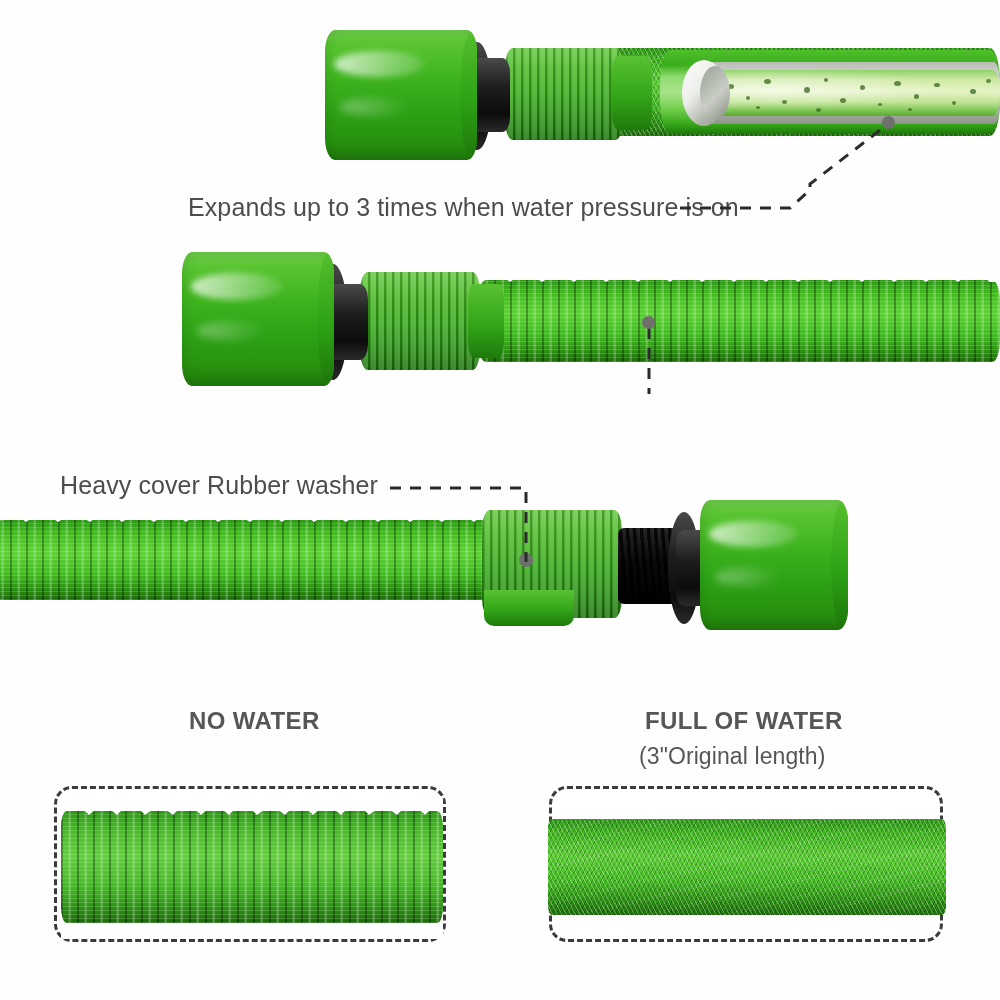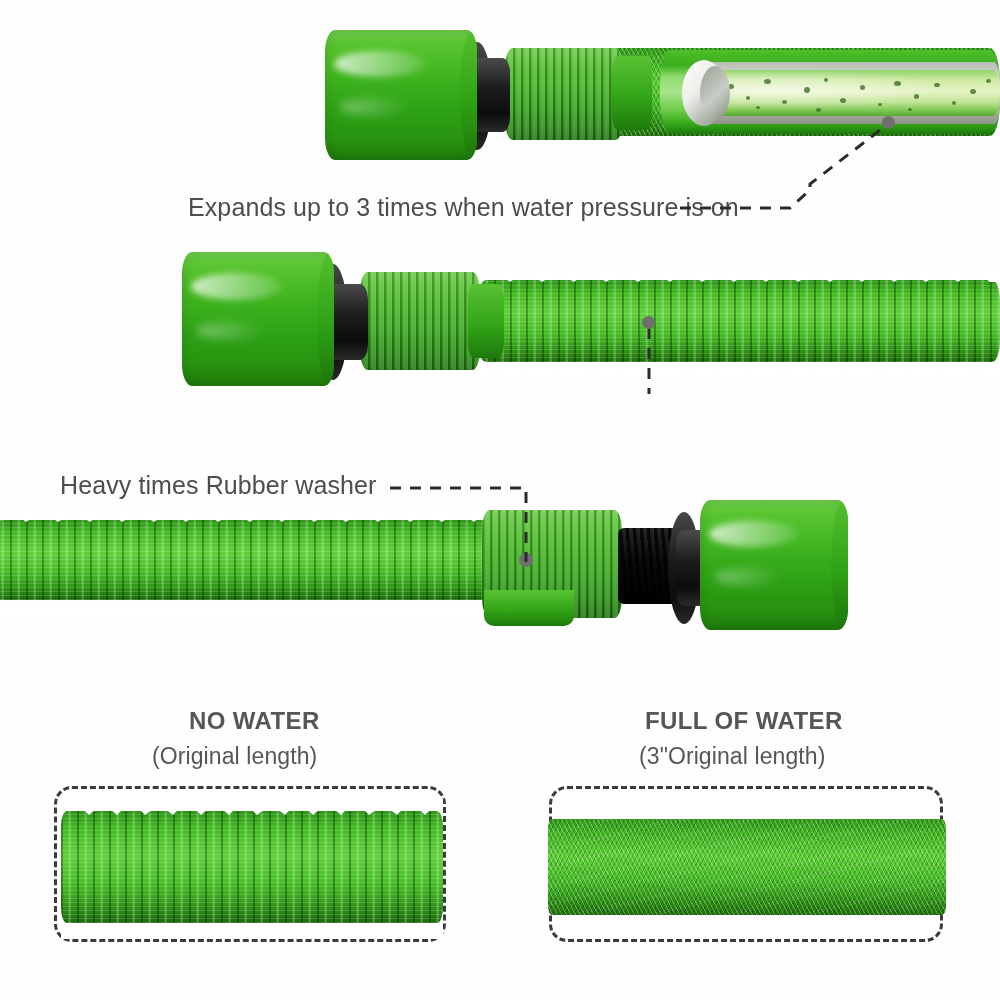--- a/index.html
+++ b/index.html
@@ -319,27 +319,26 @@
     <div class="thread" style="left:618px; top:38px; width:60px; height:76px;"></div>
 
     <div class="washer" style="left:668px; top:22px; width:32px; height:112px;"></div>
     <div class="washer" style="left:676px; top:40px; width:46px; height:76px; border-radius:18%;"></div>
 
     <div class="cap" style="left:700px; top:10px; width:148px; height:130px;">
       <div class="cap-face" style="right:-9px; background:linear-gradient(180deg,#55c02d,#2da215 55%,#1d7509);"></div>
     </div>
   </div>
 
-  <div class="label callout" style="left:60px; top:471px;">Heavy times Rubber washer</div>
+  <div class="label callout" style="left:60px; top:471px;">Heavy cover Rubber washer</div>
   <svg class="leader" style="left:382px; top:470px; width:170px; height:100px;" width="170" height="100">
     <polyline points="8,18 144,18 144,92" fill="none" stroke="#2b2b2b" stroke-width="3" stroke-dasharray="11 9"></polyline>
   </svg>
 
   <div class="label cap-title" style="left:189px; top:707px;">NO WATER</div>
-  <div class="label cap-sub" style="left:152px; top:743px;">(Original length)</div>
 
   <div class="label cap-title" style="left:645px; top:707px;text-align:right;">FULL OF WATER</div>
   <div class="label cap-sub" style="left:639px; top:743px;">(3"Original length)</div>
 
   <div class="sample-box" style="left:54px; top:786px; width:392px; height:156px;">
     <div class="fabric-scrunch" style="left:4px; top:22px; width:382px; height:112px; border-radius:6px / 14%;"></div>
     <svg style="position:absolute; left:4px; top:10px; width:382px; height:140px;" width="382" height="140">
       <path d="M0,16 Q14,0 28,16 Q42,2 56,16 Q70,0 84,16 Q98,3 112,16 Q126,0 140,16
                Q154,2 168,16 Q182,0 196,16 Q210,3 224,16 Q238,0 252,16 Q266,2 280,16
                Q294,0 308,16 Q322,3 336,16 Q350,0 364,16 Q372,6 382,16 L382,0 L0,0 Z" fill="#ffffff"></path>

